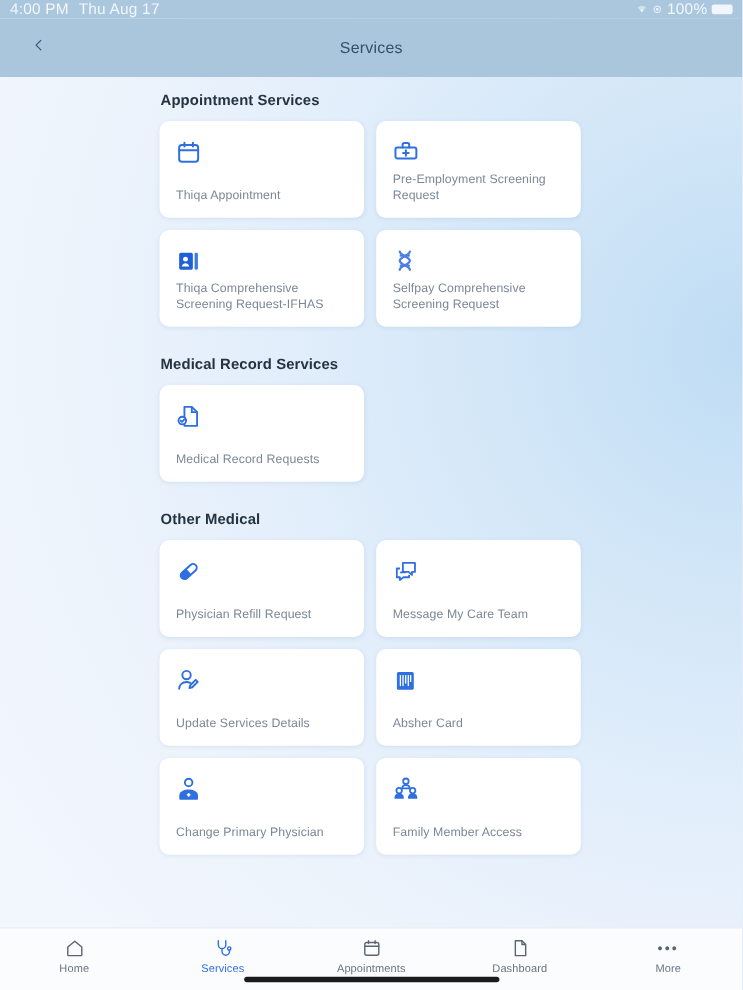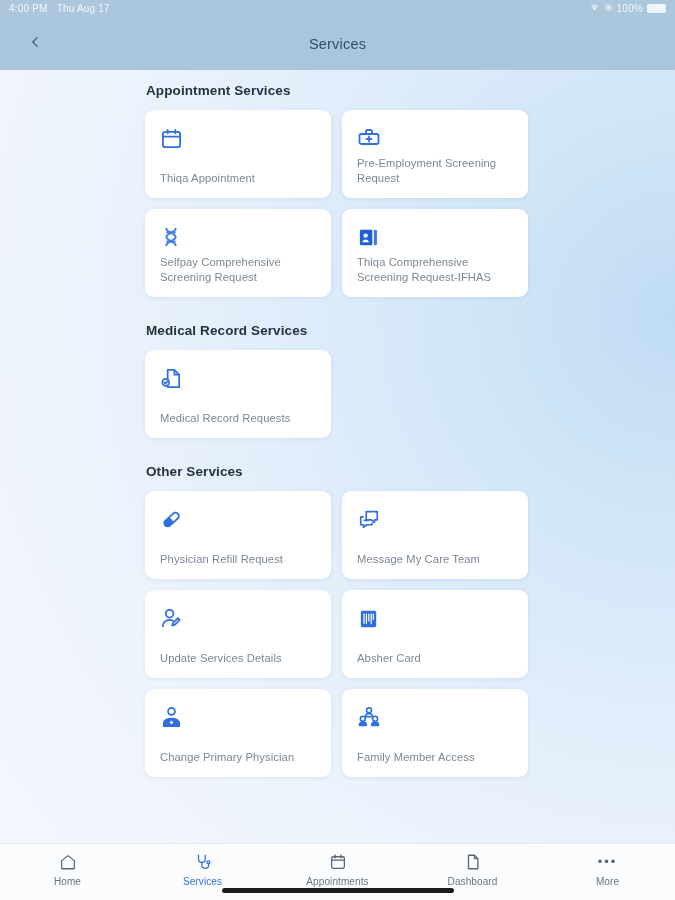--- a/index.html
+++ b/index.html
@@ -26,22 +26,22 @@
   #app::after{
     content:""; position:absolute; right:-12%; top:-6%; width:55%; height:45%;
     background: linear-gradient(118deg, rgba(255,255,255,.45) 0 8px, rgba(255,255,255,0) 8px 34px);
     transform: rotate(6deg); opacity:.45; pointer-events:none;
   }
 
   
   .statusbar{
     position:relative; z-index:3;
     height:17px; background:#aac7de;
-    display:flex; align-items:center; justify-content:space-between;
-    padding:0 9px; color:#f2f7fb; font-size:10px; letter-spacing:.2px;
+    display:flex; align-items:flex-start; justify-content:space-between;
+    padding:0 9px; color:#f2f7fb; font-size:14px; letter-spacing:.2px;
   }
   .sb-left{ display:flex; gap:9px; align-items:center; }
   .sb-right{ display:flex; gap:4px; align-items:center; }
   .batt{ width:19px; height:9px; border-radius:2px; background:#f0f6fb; display:inline-block; }
 
   
   .navbar{
     position:relative; z-index:3;
     height:53px; background:#a9c6dd;
     display:flex; align-items:center; padding:0 22px;
@@ -159,59 +159,59 @@
               <line x1="12" y1="10.5" x2="12" y2="15.5"></line>
               <line x1="9.5" y1="13" x2="14.5" y2="13"></line>
             </svg>
         </span>
         <span class="lbl">Pre-Employment Screening Request</span>
       </div>
 
 
       <div class="card">
         <span class="ico">
+          <svg width="23" height="23" viewBox="0 0 24 24" fill="none">
+              <rect x="3" y="4" width="13" height="16" rx="1.5" fill="#1f5fd8"></rect>
+              <circle cx="9" cy="10" r="2.3" fill="#ffffff"></circle>
+              <path d="M5.4 17c.6-2 2-3 3.6-3s3 1 3.6 3z" fill="#ffffff"></path>
+              <rect x="17.6" y="4" width="3.2" height="16" rx="1.3" fill="#3f7be4"></rect>
+            </svg>
+        </span>
+        <span class="lbl">Thiqa Comprehensive Screening Request-IFHAS</span>
+      </div>
+
+      <div class="card">
+        <span class="ico">
           <svg width="22" height="24" viewBox="0 0 24 24" fill="none" stroke="#4a7fe4" stroke-width="2.3" stroke-linecap="round">
               <path d="M7 3c0 4 10 5 10 9s-10 5-10 9"></path>
               <path d="M17 3c0 4-10 5-10 9s10 5 10 9"></path>
               <line x1="8" y1="7" x2="16" y2="7"></line>
               <line x1="8" y1="17" x2="16" y2="17"></line>
             </svg>
         </span>
         <span class="lbl">Selfpay Comprehensive Screening Request</span>
       </div>
-
-      <div class="card">
-        <span class="ico">
-          <svg width="23" height="23" viewBox="0 0 24 24" fill="none">
-              <rect x="3" y="4" width="13" height="16" rx="1.5" fill="#1f5fd8"></rect>
-              <circle cx="9" cy="10" r="2.3" fill="#ffffff"></circle>
-              <path d="M5.4 17c.6-2 2-3 3.6-3s3 1 3.6 3z" fill="#ffffff"></path>
-              <rect x="17.6" y="4" width="3.2" height="16" rx="1.3" fill="#3f7be4"></rect>
-            </svg>
-        </span>
-        <span class="lbl">Thiqa Comprehensive Screening Request-IFHAS</span>
-      </div>
     </div>
 
     <div class="section-title">Medical Record Services</div>
     <div class="grid">
       <div class="card">
         <span class="ico">
           <svg width="23" height="23" viewBox="0 0 24 24" fill="none" stroke="#2f6fe0" stroke-width="1.8" stroke-linejoin="round">
               <path d="M8 3h7l5 5v13H8z"></path>
               <path d="M15 3v5h5"></path>
               <circle cx="6" cy="16" r="3.6" fill="#ffffff"></circle>
               <polyline points="4.4 16 5.7 17.3 8 14.8" stroke-linecap="round"></polyline>
             </svg>
         </span>
         <span class="lbl">Medical Record Requests</span>
       </div>
     </div>
 
-    <div class="section-title">Other Services</div>
+    <div class="section-title">Other Medical</div>
     <div class="grid">
 
       <div class="card">
         <span class="ico">
           <svg width="23" height="23" viewBox="0 0 24 24" fill="none">
               <g transform="rotate(-42 12 12)">
                 <rect x="3" y="8.6" width="18" height="7" rx="3.5" fill="none" stroke="#2f6fe0" stroke-width="1.9"></rect>
                 <path d="M3 12.1a3.5 3.5 0 013.5-3.5H12v7H6.5A3.5 3.5 0 013 12.1z" fill="#2f6fe0"></path>
               </g>
             </svg>

